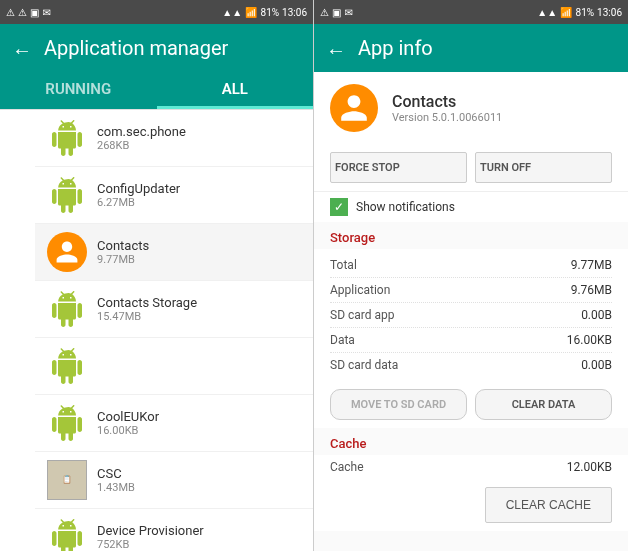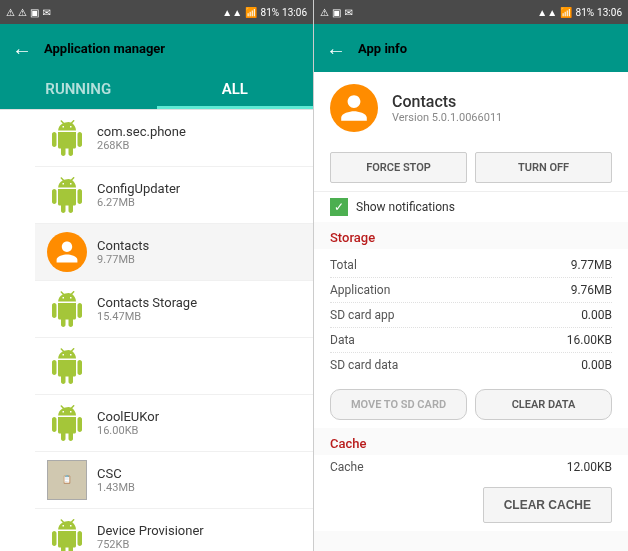--- a/index.html
+++ b/index.html
@@ -55,23 +55,23 @@
       gap: 12px;
     }
 
     .header-bar .back-arrow {
       color: #fff;
       font-size: 20px;
       cursor: pointer;
     }
 
     .header-bar .title {
-      color: #000000;
-      font-size: 13px;
-      font-weight: 700;
+      color: #ffffff;
+      font-size: 20px;
+      font-weight: 400;
     }
 
     .tabs-row {
       display: flex;
       background: #009688;
       border-bottom: 1px solid #e0e0e0;
     }
 
     .tab {
       flex: 1;
@@ -212,21 +212,20 @@
     }
 
     .action-btn {
       flex: 1;
       padding: 8px 4px;
       border: 1px solid #ccc;
       background: #f5f5f5;
       font-size: 11px;
       font-weight: 600;
       color: #555;
-      text-align: center;
       cursor: pointer;
       border-radius: 2px;
     }
 
     .notifications-row {
       display: flex;
       align-items: center;
       padding: 6px 16px;
       gap: 8px;
       background: #fff;
@@ -329,21 +328,21 @@
       justify-content: flex-end;
       padding: 8px 16px;
       background: #fff;
     }
 
     .cache-btn {
       padding: 10px 20px;
       border: 1px solid #ccc;
       background: #f5f5f5;
       font-size: 12px;
-      font-weight: 700;
+      font-weight: 400;
       color: #555;
       cursor: pointer;
       border-radius: 2px;
     }
 
     
     .android-robot {
       fill: #a4c639;
     }
   </style>

